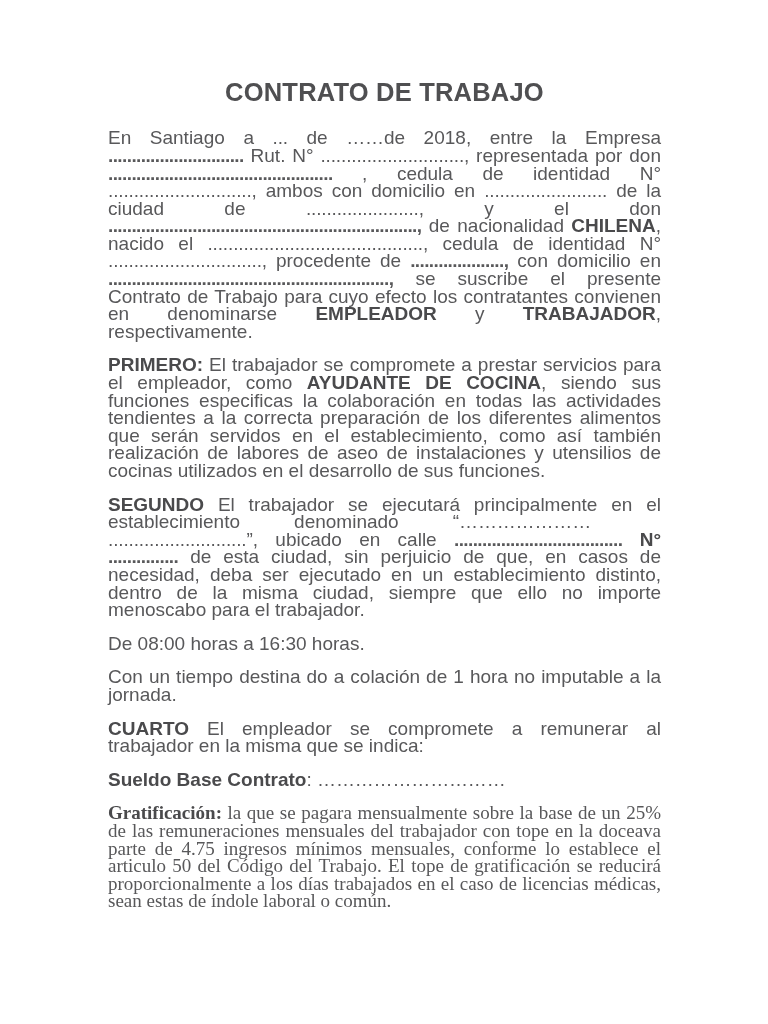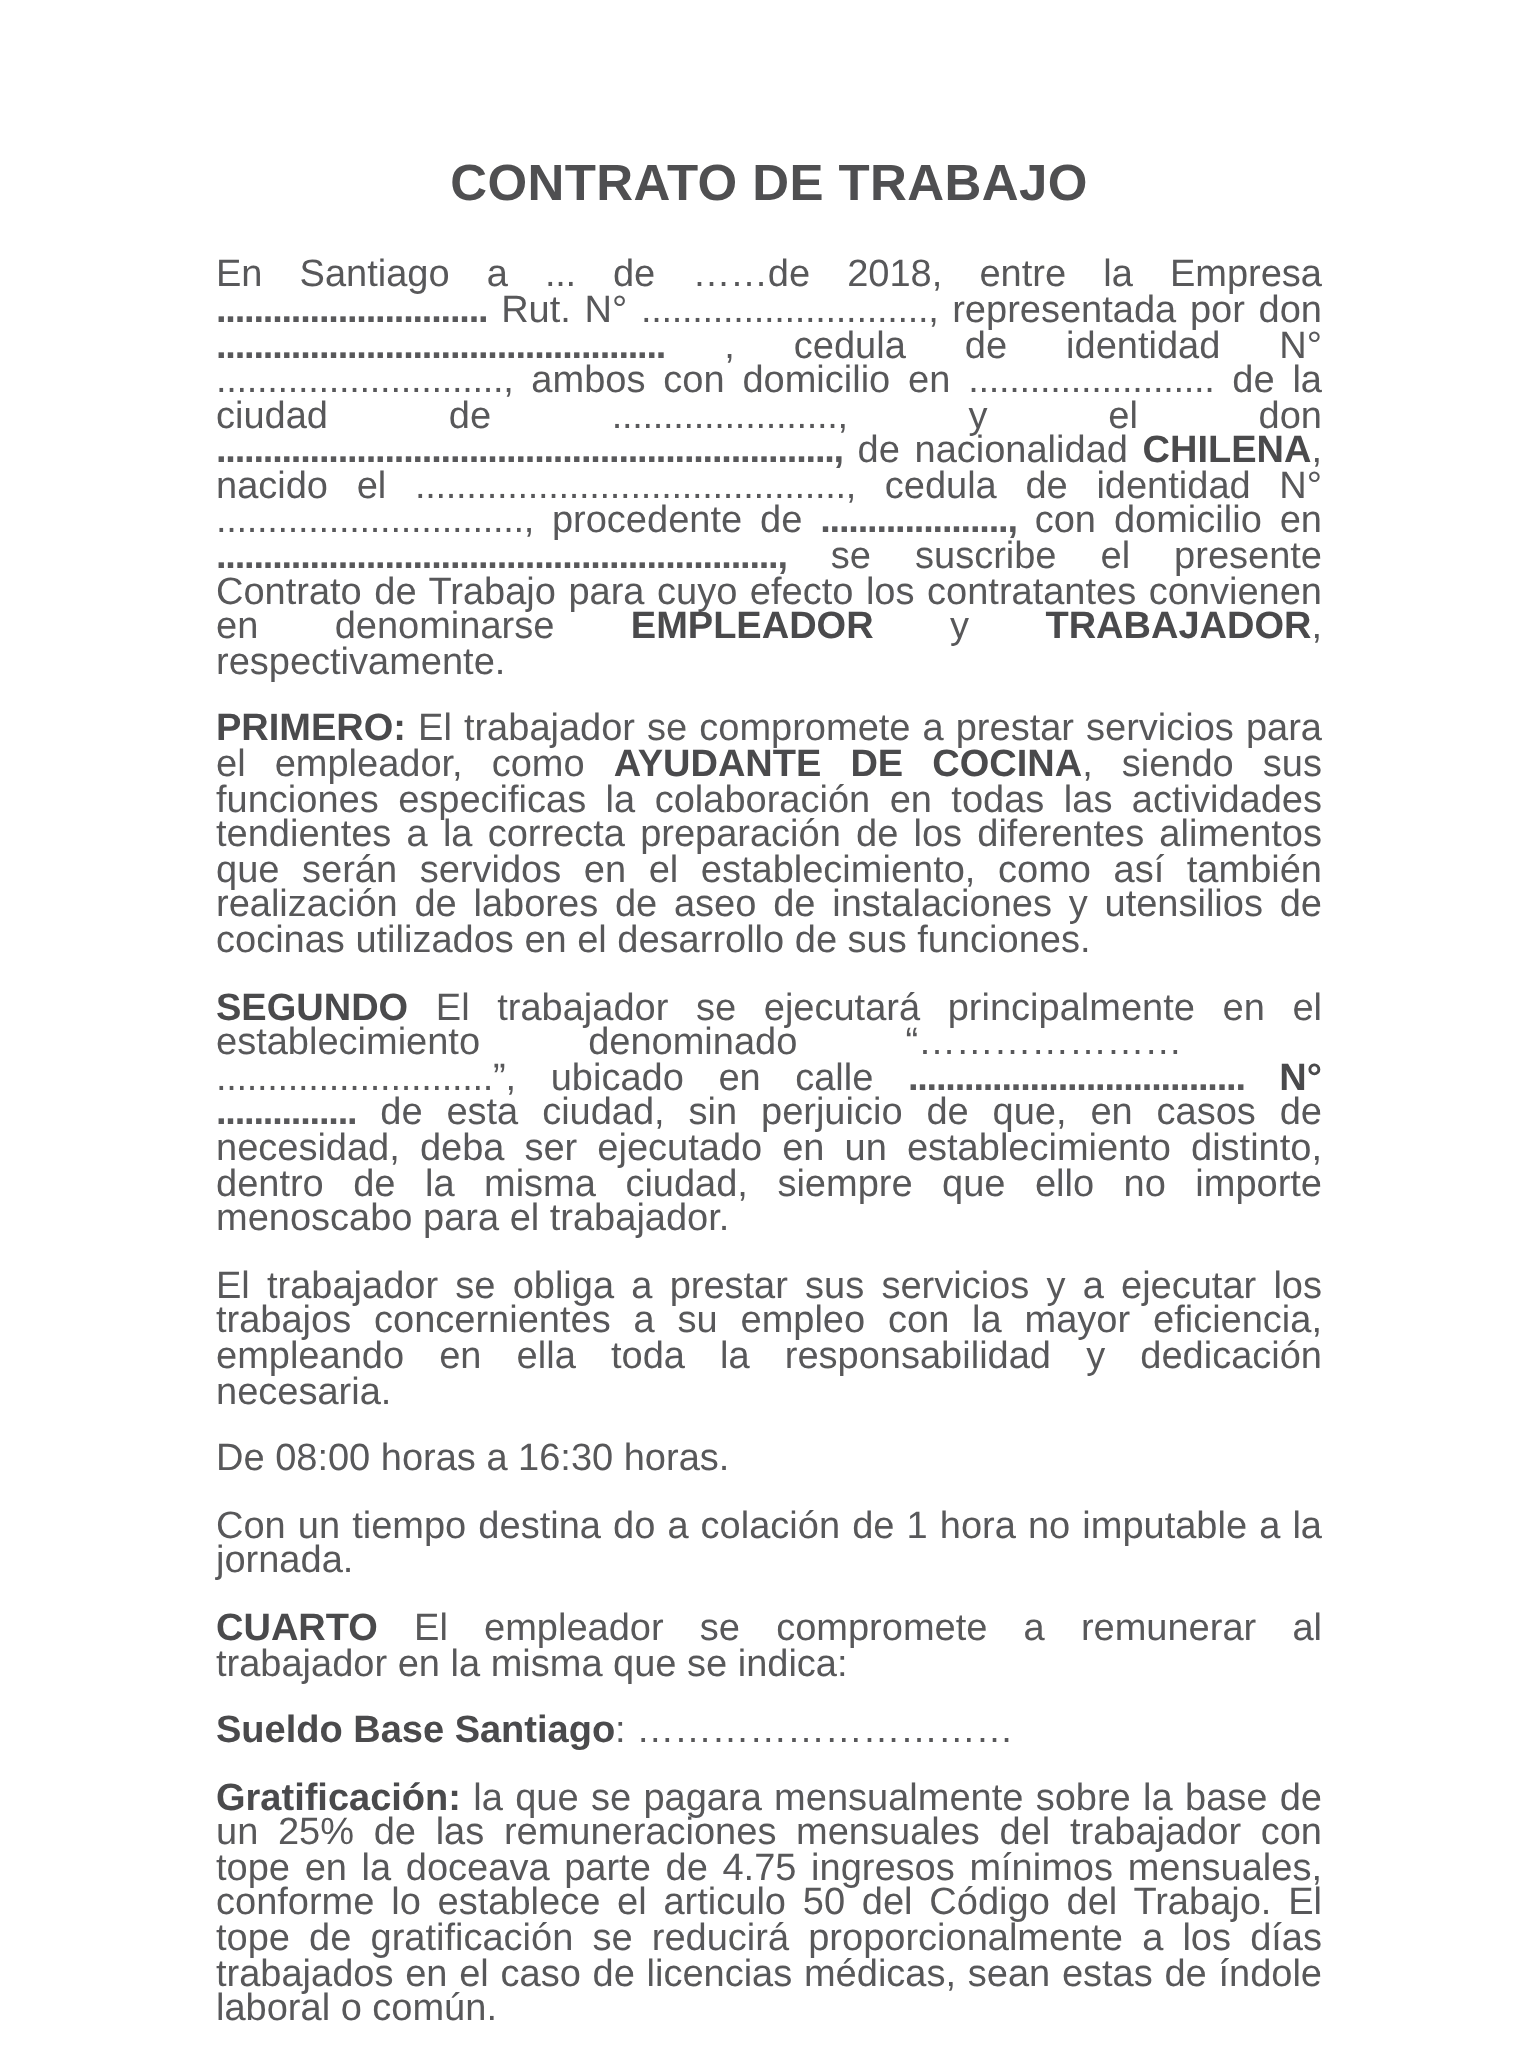--- a/index.html
+++ b/index.html
@@ -42,20 +42,21 @@
   p.para {
     margin: 0 0 16px 0;
     font-size: 19px;
     line-height: 17.6px;
     text-align: justify;
     text-justify: inter-word;
     color: #58585a;
   }
   p.para:last-child {
     margin-bottom: 0;
+    font-family: Liberation Serif, serif;
   }
   b, strong {
     font-weight: bold;
     color: #4a4a4c;
   }
   .dots {
     letter-spacing: -0.15px;
   }
   .dots-b {
     font-weight: bold;
@@ -72,23 +73,22 @@
 <div class="page">
 
   <div class="doc-body">
 
     <h1 class="doc-title">CONTRATO DE TRABAJO</h1>
 
     <div>
         <p class="para"><span> En Santiago a </span><span class="dots">...</span><span> de </span><span class="dots">……</span><span>de 2018, entre la Empresa </span><span class="dots-b">.............................</span><span> Rut. N° </span><span class="dots">............................,</span><span> representada por don </span><span class="dots-b">................................................</span><span> , cedula de identidad N° </span><span class="dots">............................,</span><span> ambos con domicilio en </span><span class="dots">........................</span><span> de la ciudad de </span><span class="dots">......................,</span><span> y el don </span><span class="dots-b">..................................................................,</span><span> de nacionalidad </span><b>CHILENA</b><span>, nacido el </span><span class="dots">..........................................,</span><span> cedula de identidad N° </span><span class="dots">..............................,</span><span> procedente de </span><span class="dots-b">....................,</span><span> con domicilio en </span><span class="dots-b">............................................................,</span><span> se suscribe el presente Contrato de Trabajo para cuyo efecto los contratantes convienen en denominarse </span><b>EMPLEADOR</b><span> y </span><b>TRABAJADOR</b><span>, respectivamente.</span></p>
         <p class="para"><b>PRIMERO:</b><span> El trabajador se compromete a prestar servicios para el empleador, como </span><b>AYUDANTE DE COCINA</b><span>, siendo sus funciones especificas la colaboración en todas las actividades tendientes a la correcta preparación de los diferentes alimentos que serán servidos en el establecimiento, como así también realización de labores de aseo de instalaciones y utensilios de cocinas utilizados en el desarrollo de sus funciones.</span></p>
         <p class="para"><b>SEGUNDO</b><span> El trabajador se ejecutará principalmente en el establecimiento denominado “</span><span class="dots">…………………</span><span class="gapwide"></span><span class="dots">...........................</span><span>”, ubicado en calle </span><span class="dots-b">....................................</span><span> </span><b>N°</b><span> </span><span class="dots-b">...............</span><span> de esta ciudad, sin perjuicio de que, en casos de necesidad, deba ser ejecutado en un establecimiento distinto, dentro de la misma ciudad, siempre que ello no importe menoscabo para el trabajador.</span></p>
-        <p class="para"><span>El trabajador se obliga a prestar sus servicios y a ejecutar los trabajos concernientes a su empleo con la mayor eficiencia, empleando en ella toda la responsabilidad y dedicación necesaria.</span></p>
         <p class="para"><span> De 08:00 horas a 16:30 horas.</span></p>
         <p class="para"><span>Con un tiempo destina do a colación de 1 hora no imputable a la jornada.</span></p>
         <p class="para"><b>CUARTO</b><span>      El empleador se compromete a remunerar al trabajador en la misma que se indica:</span></p>
-        <p class="para"><b>Sueldo Base Santiago</b><span>: </span><span class="dots">…………………………</span></p>
+        <p class="para"><b>Sueldo Base Contrato</b><span>: </span><span class="dots">…………………………</span></p>
         <p class="para"><b>Gratificación:</b><span> la que se pagara mensualmente sobre la base de un 25% de las remuneraciones mensuales del trabajador con tope en la doceava parte de 4.75 ingresos mínimos mensuales, conforme lo establece el articulo 50 del Código del Trabajo. El tope de gratificación se reducirá proporcionalmente a los días trabajados en el caso de licencias médicas, sean estas de índole laboral o común.</span></p>
       </div>
 
   </div>
 
 </div>
 
 </body></html>

